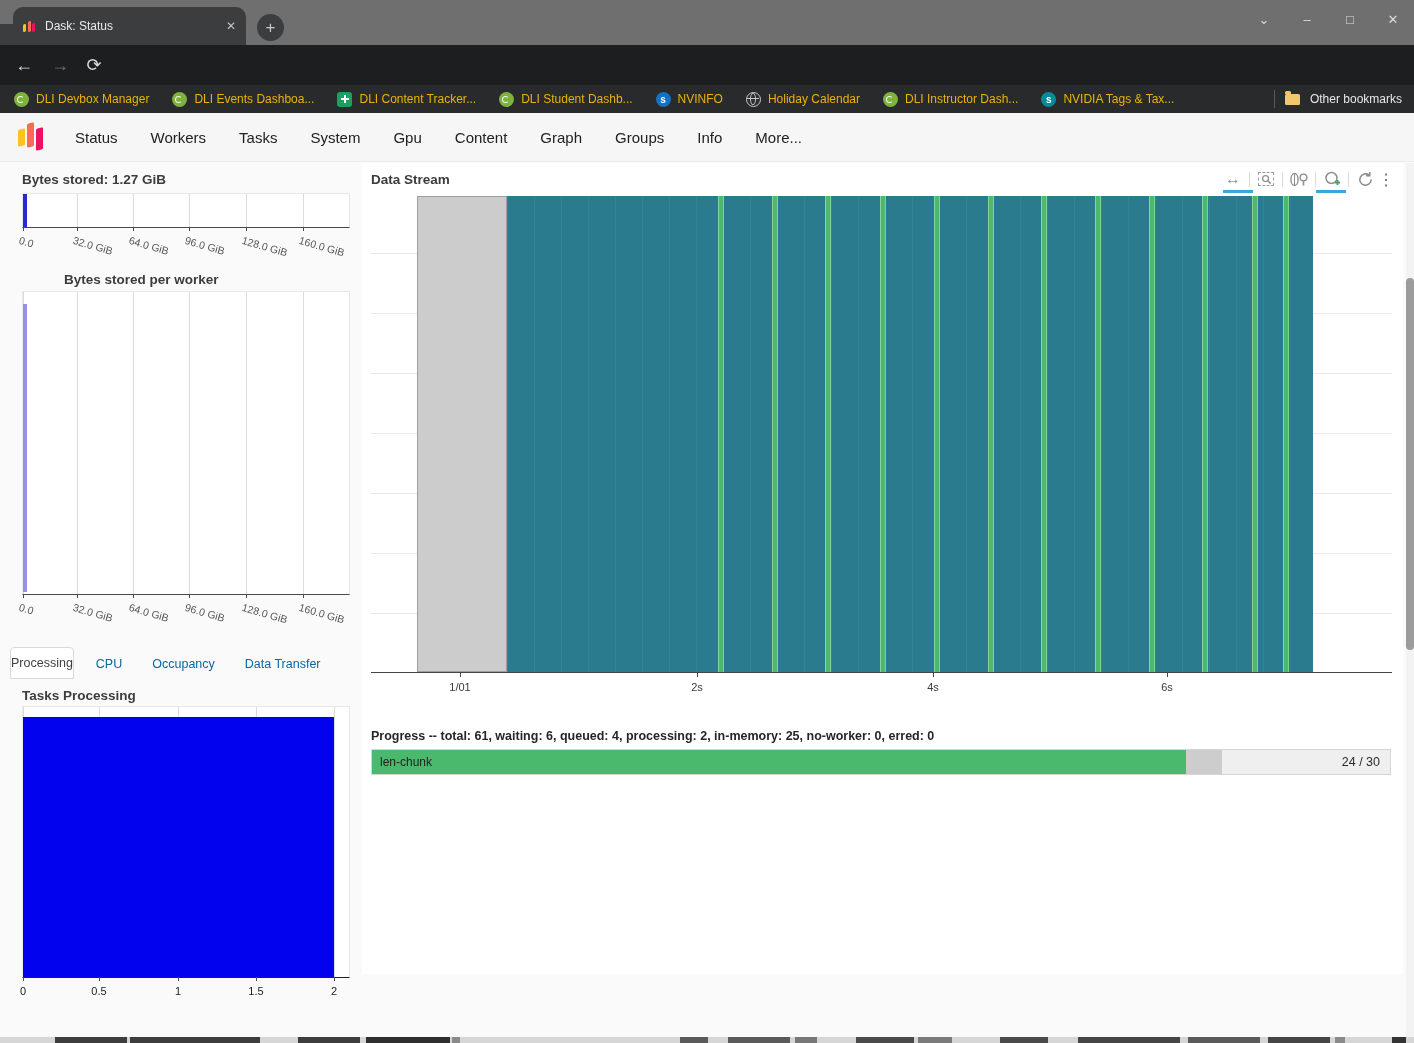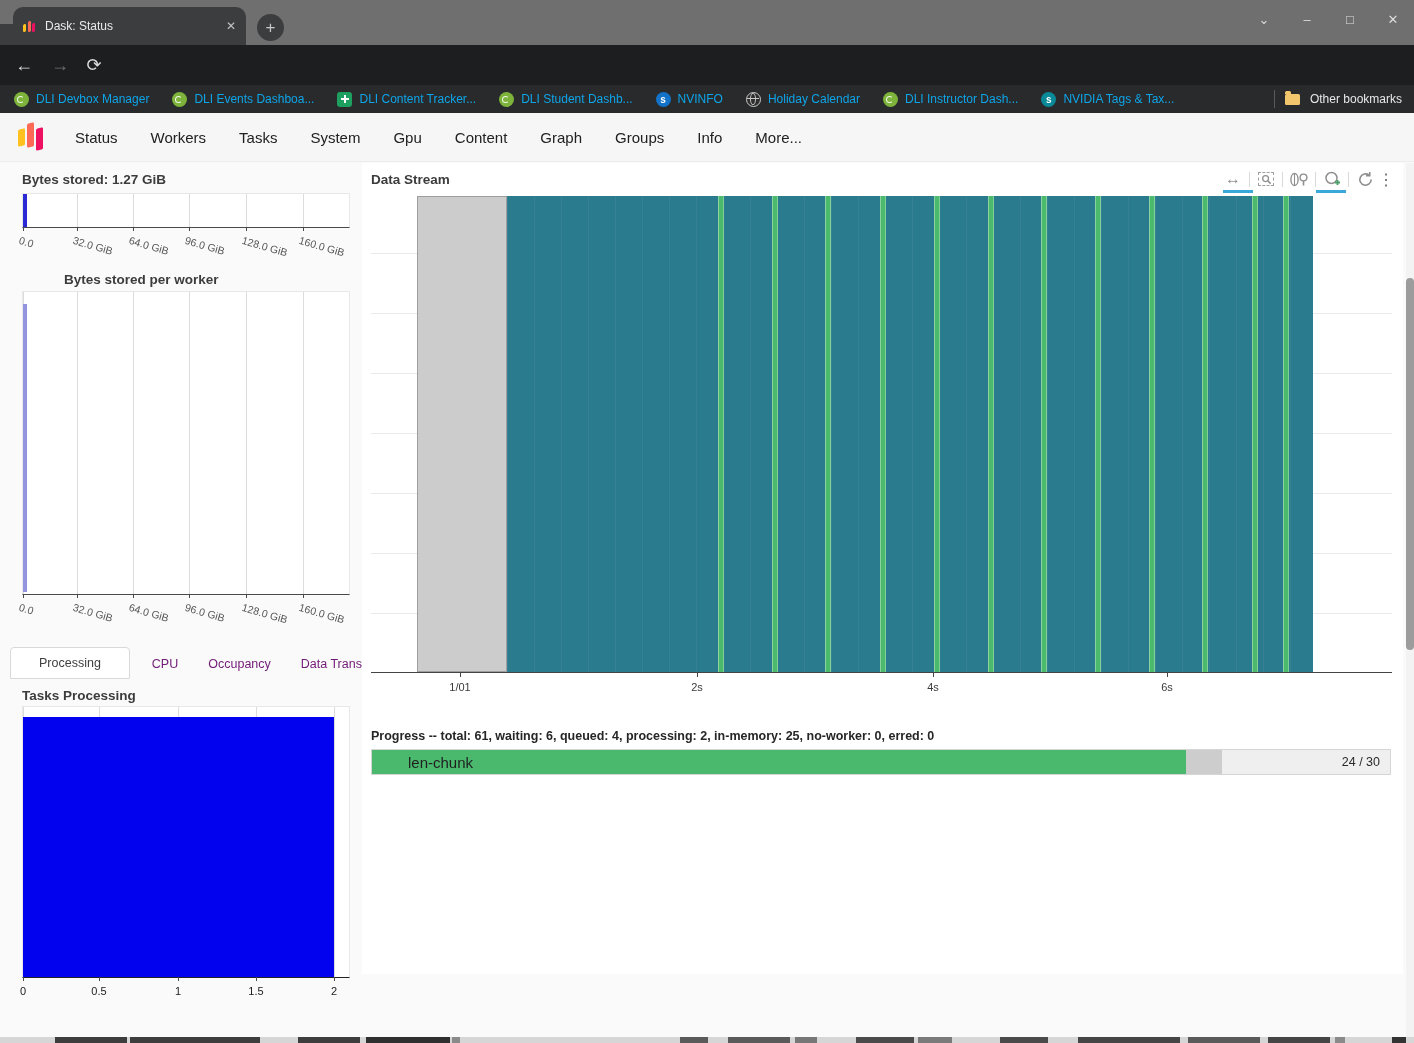--- a/index.html
+++ b/index.html
@@ -36,21 +36,21 @@
   .blue-ext{width:23px;height:23px;border-radius:5px;background:#2e7df6;color:#fff;font-size:14px;
     display:flex;align-items:center;justify-content:center;font-weight:bold;}
   .split-icon{width:16px;height:13px;background:#e3e3e3;border-radius:2px;position:relative;}
   .split-icon i{position:absolute;left:2px;top:2px;width:6px;height:9px;background:#1d1e20;display:block;}
   .avatar{width:25px;height:25px;border-radius:50%;background:#0f5e58;color:#fff;font-size:12px;
     display:flex;align-items:center;justify-content:center;}
   .kebab{color:#e3e3e3;font-size:15px;}
 
   #bookmarks{position:absolute;left:0;top:85px;width:1414px;height:28px;background:#292a2c;
     display:flex;align-items:center;padding-left:14px;box-sizing:border-box;gap:23px;}
-  .bm{display:flex;align-items:center;gap:7px;color:#0ea5e9;font-size:12px;white-space:nowrap;}
+  .bm{display:flex;align-items:center;gap:7px;color:#eab308;font-size:12px;white-space:nowrap;}
   .bm-ic{width:15px;height:15px;flex:0 0 15px;position:relative;border-radius:50%;box-sizing:border-box;}
   .bm-ic.nvidia-green{background:#7db33a;}
   .bm-ic.nvidia-green::after{content:"";position:absolute;left:3px;top:4px;width:7px;height:7px;border-radius:50%;
     border:1.6px solid rgba(255,255,255,.9);border-right-color:transparent;box-sizing:border-box;}
   .bm-ic.sheets{background:#1d9f5f;border-radius:3px;}
   .bm-ic.sheets::before{content:"";position:absolute;left:3.5px;top:6.5px;width:8px;height:2px;background:#fff;}
   .bm-ic.sheets::after{content:"";position:absolute;left:6.5px;top:3.5px;width:2px;height:8px;background:#fff;}
   .bm-ic.sharepoint-blue{background:#1272c7;}
   .bm-ic.sharepoint-teal{background:#0a8a99;}
   .bm-ic.sharepoint-blue::after,.bm-ic.sharepoint-teal::after{content:"s";position:absolute;left:0;top:0;width:15px;height:15px;
@@ -84,22 +84,22 @@
     transform-origin:0 0;white-space:nowrap;}
   .flat-label{position:absolute;top:calc(100% + 8px);transform:translateX(-50%);font-size:11px;color:#1c1c1c;}
   .ts-label{position:absolute;top:calc(100% + 9px);transform:translateX(-50%);font-size:11px;color:#3a3a3a;}
 
   .bytes-bar{position:absolute;left:0;top:0;bottom:0;width:4px;background:#2a2ad4;}
   .worker-bar{position:absolute;left:0;top:12px;bottom:2px;width:3.5px;background:#9393e2;}
   .tasks-bar{position:absolute;left:0;top:10px;bottom:0;width:311px;background:#0202ee;}
 
   
   #subtabs{position:absolute;left:10px;top:646px;display:flex;align-items:flex-end;gap:14px;height:33px;}
-  .subtab{font-size:12.5px;color:#701a75;padding:8px 8px;white-space:nowrap;}
-  .subtab.active{background:#fff;border:1px solid #d9d9d9;border-radius:4px 4px 0 0;color:#3f3f3f;padding:8px 28px;}
+  .subtab{font-size:12.5px;color:#0369a1;padding:8px 8px;white-space:nowrap;}
+  .subtab.active{background:#fff;border:1px solid #d9d9d9;border-radius:4px 4px 0 0;color:#3f3f3f;padding:8px 0;}
 
   
   #right-panel{position:absolute;left:362px;top:163px;width:1041px;height:811px;background:#fff;}
   #ts-toolbar{position:absolute;left:1222px;top:167px;height:24px;display:flex;align-items:center;gap:5px;color:#8f8f8f;}
   .ts-sep{width:1px;height:15px;background:#d9d9d9;}
   .ts-tool{display:flex;align-items:center;justify-content:center;width:22px;height:22px;font-size:16px;}
   .boxzoom-box{width:14px;height:12px;border:1px dashed #9f9f9f;display:flex;align-items:center;justify-content:center;}
   .underline{position:absolute;height:3px;background:#3aa9d9;top:190px;}
   #ts-plot{position:absolute;left:371px;top:196px;width:1021px;height:476px;background:#fff;border-bottom:1px solid #444;}
   .ts-selection{position:absolute;top:0;bottom:0;background:#cccccc;border:1px solid #9e9e9e;box-sizing:border-box;}
@@ -111,21 +111,21 @@
   
   #progress-title{position:absolute;left:371px;top:729px;font-size:12.5px;font-weight:bold;color:#262626;}
   .pbar{position:absolute;left:371px;width:1020px;height:26px;background:#efefef;border:1px solid #d5d5d5;box-sizing:border-box;overflow:hidden;}
   .pbar .seg{position:absolute;top:0;bottom:0;}
   .seg.done-green{background:#4ab96d;}
   .seg.done-blue{background:#7fa9ba;}
   .seg.memory-teal{background:#2b7b8e;}
   .seg.gray{background:#cdcdcd;}
   .seg.hatch{background:repeating-linear-gradient(135deg,#efefef 0 6px,#d2d2d2 6px 9px);}
   .seg.sliver-purple{background:#5f4b8b;width:2px !important;}
-  .pbar .pname{position:absolute;left:8px;top:50%;transform:translateY(-50%);font-size:15px;color:#1f1f1f;margin-left:28px;}
+  .pbar .pname{position:absolute;left:8px;top:50%;transform:translateY(-50%);font-size:12px;color:#1f1f1f;}
   .pbar .pval{position:absolute;right:10px;top:50%;transform:translateY(-50%);font-size:12.5px;color:#2b2b2b;}
 
   
   #scrollbar{position:absolute;left:1406px;top:163px;width:8px;height:874px;background:#f3f3f3;}
   #scroll-thumb{position:absolute;left:0;top:115px;width:8px;height:372px;background:#9c9c9c;border-radius:4px;}
   #bottom-strip{position:absolute;left:0;top:1037px;width:1414px;height:6px;background:#d6d6d6;}
   #bottom-strip i{position:absolute;top:0;height:6px;display:block;background:#3d3d3d;}
 </style>
 </head>
 <body>

